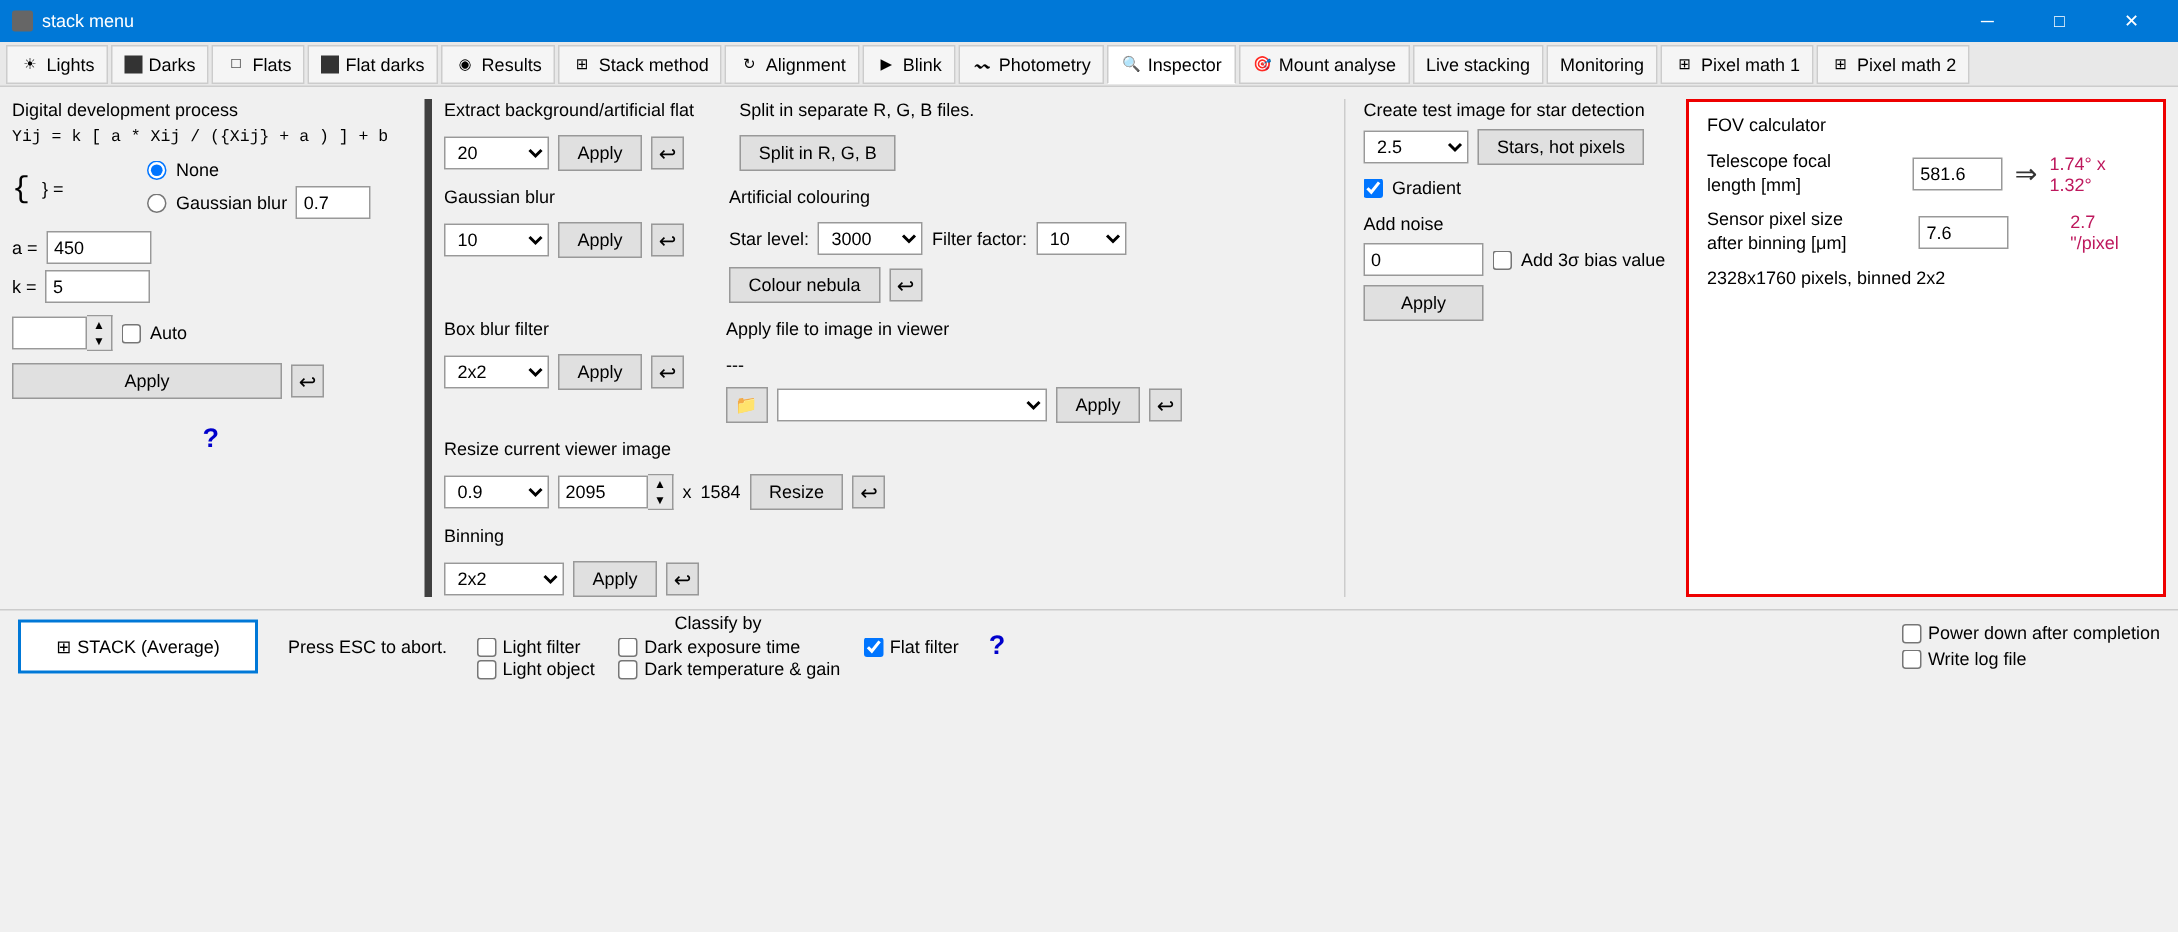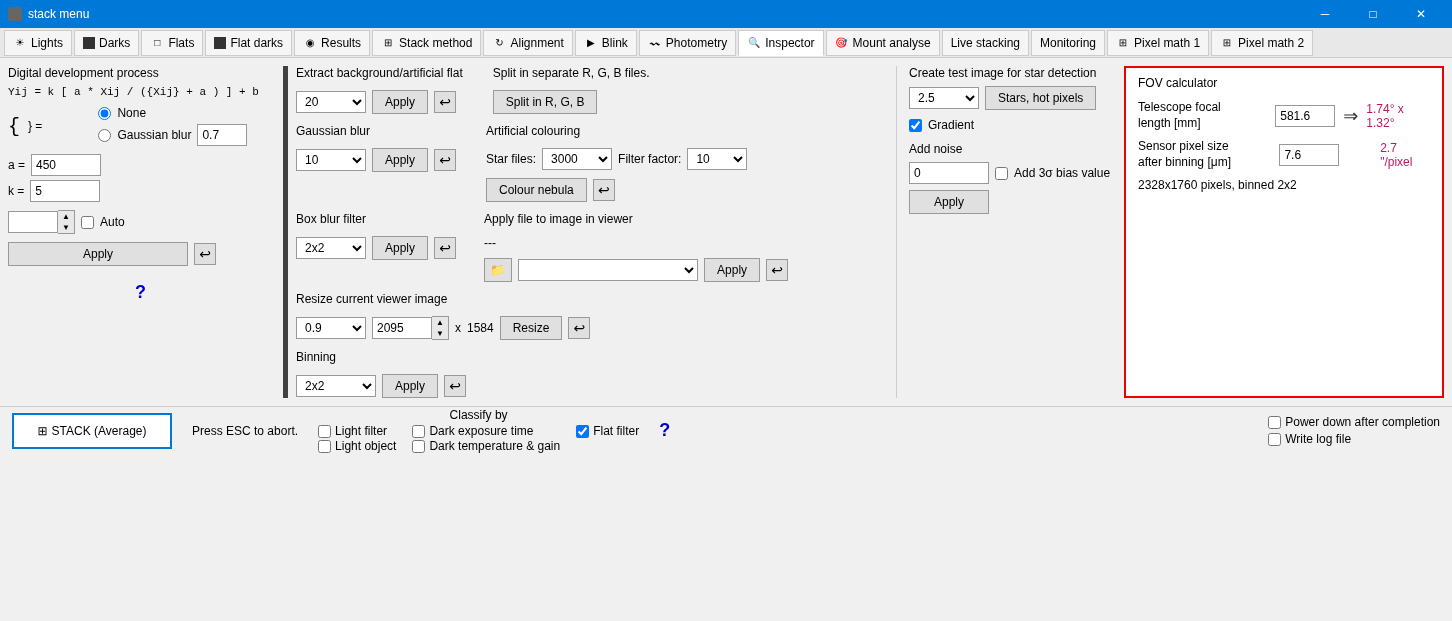--- a/index.html
+++ b/index.html
@@ -536,21 +536,21 @@
             <option>3</option>
           </select>
           <button class="btn">Apply</button>
           <button class="undo-btn">↩</button>
         </div>
       </div>
 
       <div class="sub-section">
         <div class="section-title">Artificial colouring</div>
         <div class="row" style="margin-bottom:4px;">
-          <label>Star files:</label>
+          <label>Star level:</label>
           <select class="select-box" style="width:70px;">
             <option>3000</option>
             <option>1000</option>
             <option>5000</option>
           </select>
           <label>Filter factor:</label>
           <select class="select-box" style="width:60px;">
             <option>10</option>
             <option>5</option>
             <option>20</option>

